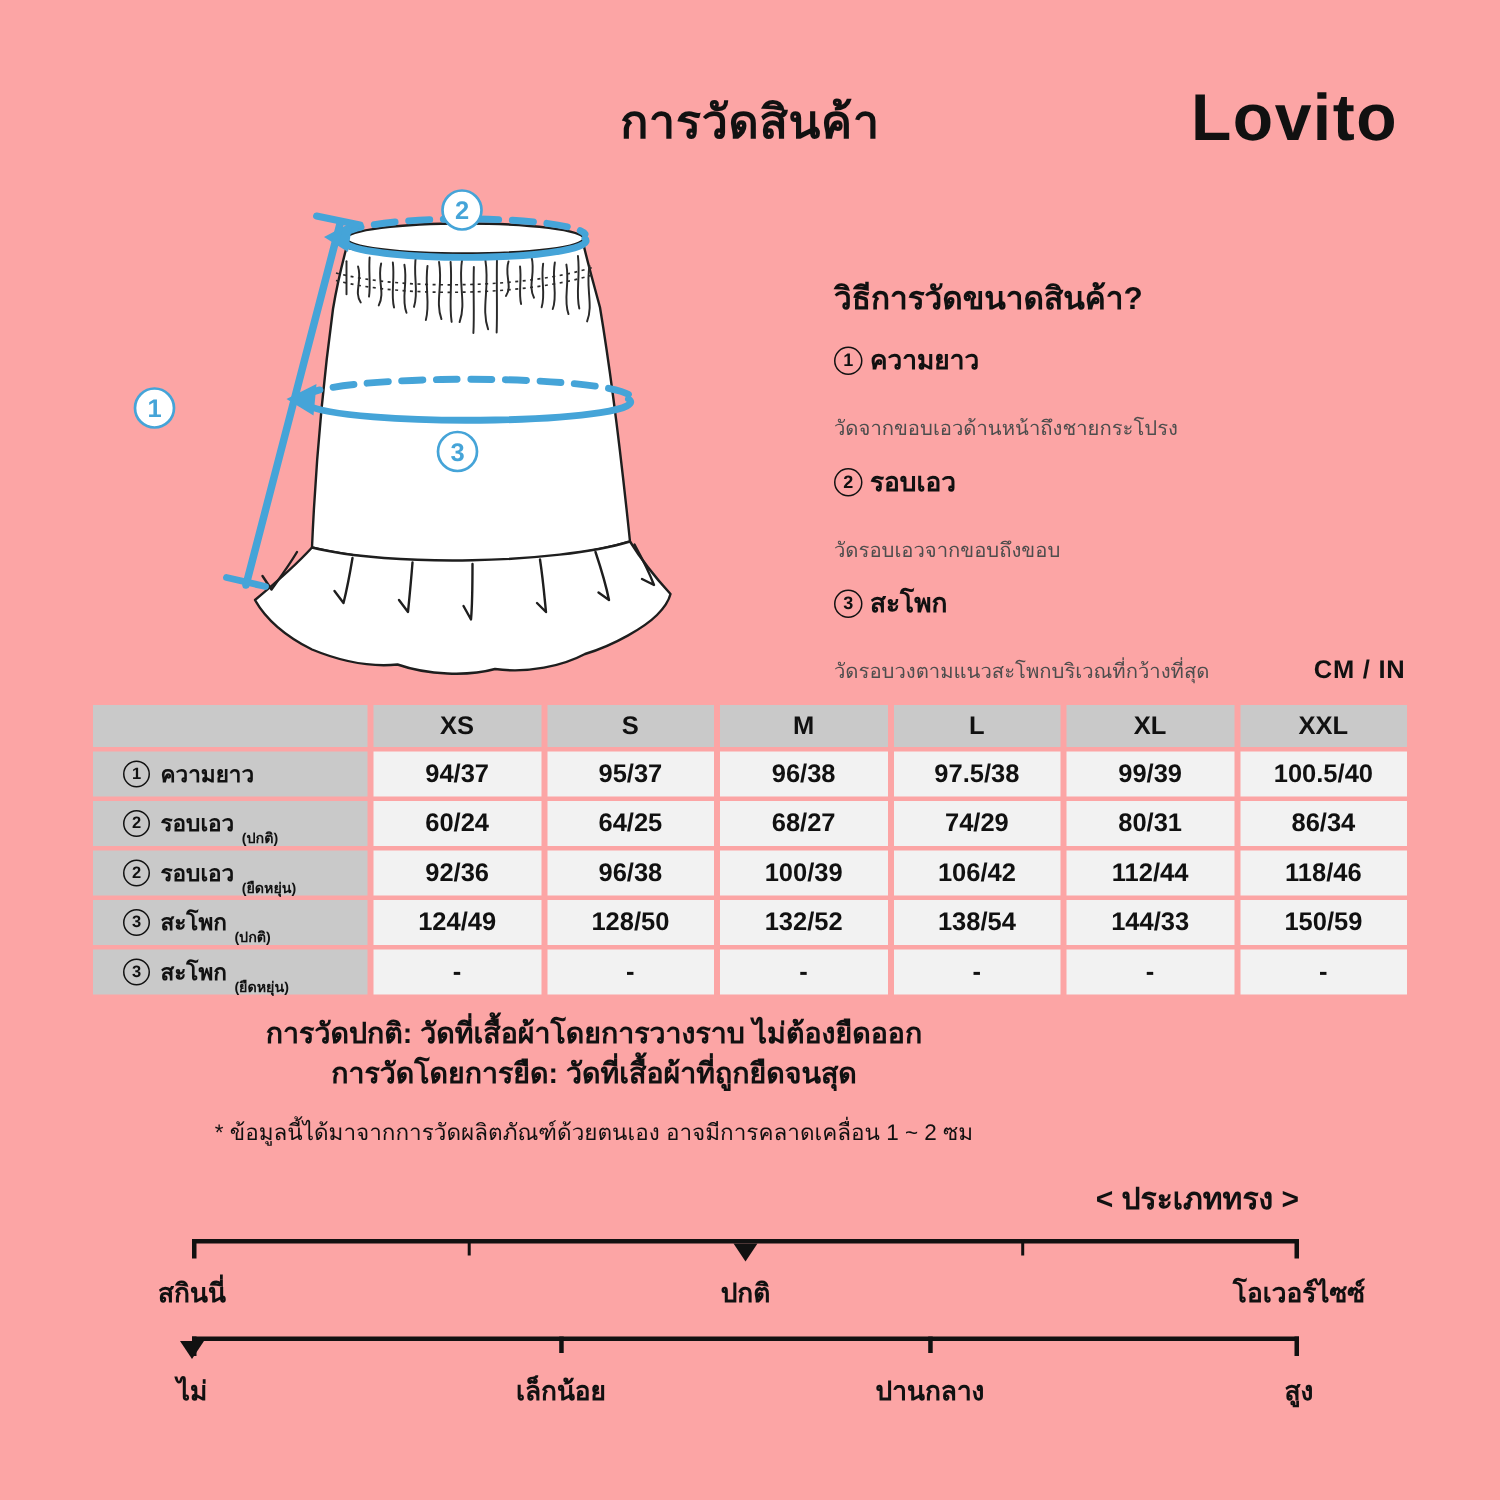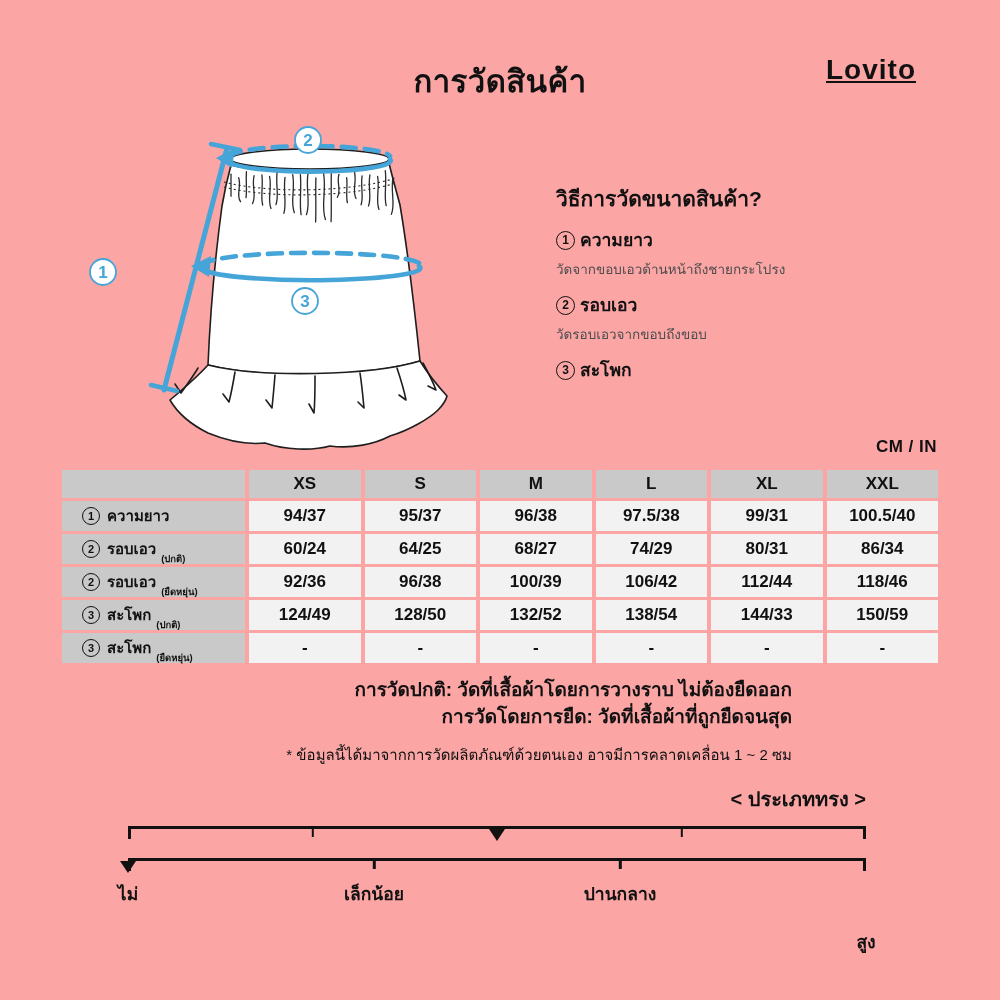--- a/index.html
+++ b/index.html
@@ -16,43 +16,43 @@
     color:var(--ink);
   }
   .page{position:relative;width:1000px;height:1000px;overflow:hidden;background:#fca5a5}
 
   
   .page-title{
     position:absolute;top:56px;left:0;width:1000px;
     text-align:center;font-size:31px;font-weight:800;letter-spacing:.5px;
   }
   .brand{
-    position:absolute;top:54px;right:84px;
-    font-size:28px;font-weight:800;letter-spacing:1px;text-decoration:underline;
+    position:absolute;top:54px;right:68px;
+    font-size:44px;font-weight:800;letter-spacing:1px;
   }
 
   
   .diagram{position:absolute;left:60px;top:118px;width:480px;height:345px}
   .diagram svg{width:100%;height:100%;display:block}
   .outline{fill:none;stroke:#1e1e1e;stroke-width:1.6;stroke-linecap:round;stroke-linejoin:round}
   .fillwhite{fill:#fff}
   .stitch{fill:none;stroke:#2a2a2a;stroke-width:1.1;stroke-dasharray:2 3}
   .blue{stroke:var(--accent);fill:none;stroke-linecap:round}
   .blue-thick{stroke-width:5}
   .blue-dash{stroke-width:4.6;stroke-dasharray:14 9}
   .blue-solid{stroke-width:4.6}
   .blue-fill{fill:var(--accent);stroke:none}
   .mcirc{fill:#fff;stroke:var(--accent);stroke-width:1.8}
   .mtext{fill:var(--accent);font-size:17px;font-weight:600;text-anchor:middle;font-family:"Liberation Sans","DejaVu Sans",sans-serif}
 
   
   .instructions{position:absolute;left:556px;top:182px;width:390px}
   .instr-heading{font-size:21px;font-weight:800;margin-bottom:6px}
   .instr-label{display:flex;align-items:center;gap:5px;font-size:17.5px;font-weight:800;margin-top:11px}
-  .instr-desc{font-family:"DejaVu Serif","Liberation Serif",serif;font-size:13.5px;color:#4d4d4d;margin-top:4px}
+  .instr-desc{font-family:"DejaVu Serif","Liberation Serif",serif;font-size:13.5px;color:#4d4d4d;margin-top:20px}
   .circ{
     display:inline-flex;align-items:center;justify-content:center;flex:none;
     width:19px;height:19px;border:1.6px solid currentColor;border-radius:50%;
     font-size:12px;font-weight:700;line-height:1;
   }
 
   
   .unit-label{position:absolute;top:437px;right:63px;font-size:17px;font-weight:800;letter-spacing:.5px}
   .size-table{
     position:absolute;left:62px;top:470px;width:876px;
@@ -63,21 +63,21 @@
   .size-table .th{background:var(--hdr-bg);height:28px;font-size:17px;font-weight:800}
   .size-table .rl{
     background:var(--hdr-bg);height:30px;font-size:15px;font-weight:800;
     justify-content:flex-start;padding-left:20px;gap:7px;
   }
   .size-table .rl .circ{width:18px;height:18px;font-size:11px}
   .size-table .rl .sub{font-size:9.5px;font-weight:800;align-self:center;margin-top:19px;margin-left:-2px}
   .size-table .td{background:var(--cell-bg);height:30px;font-size:17px;font-weight:800}
 
   
-  .notes{position:absolute;left:0;top:676px;width:792px;text-align:right}
+  .notes{position:absolute;left:0;top:676px;width:792px;text-align:center}
   .notes .nline{font-size:19px;font-weight:600;line-height:27px}
   .notes .disclaimer{font-size:15px;font-weight:500;margin-top:13px}
 
   
   .sliders{position:absolute;left:128px;top:783px;width:738px}
   .slider + .slider{margin-top:17px}
   .slider-title{text-align:right;font-size:20px;font-weight:800;margin-bottom:11px}
   .track{position:relative;height:15px}
   .track .line{position:absolute;left:0;right:0;top:0;height:2.6px;background:var(--ink)}
   .track .cap{position:absolute;top:0;width:2.6px;height:13px;background:var(--ink)}
@@ -183,20 +183,21 @@
         <div class="instr-desc">วัดจากขอบเอวด้านหน้าถึงชายกระโปรง</div>
         <div class="instr-label">
           <span class="circ">2</span>
           <span>รอบเอว</span>
         </div>
         <div class="instr-desc">วัดรอบเอวจากขอบถึงขอบ</div>
         <div class="instr-label">
           <span class="circ">3</span>
           <span>สะโพก</span>
         </div>
+        <div class="instr-desc">วัดรอบวงตามแนวสะโพกบริเวณที่กว้างที่สุด</div>
       </div>
   </div>
 
   <div class="unit-label">CM / IN</div>
 
   <div class="size-table" id="size-table">
       <div class="cell corner"></div>
       <div class="cell th">XS</div>
       <div class="cell th">S</div>
       <div class="cell th">M</div>
@@ -204,21 +205,21 @@
       <div class="cell th">XL</div>
       <div class="cell th">XXL</div>
       <div class="cell rl">
         <span class="circ">1</span>
         <span>ความยาว</span>
       </div>
       <div class="cell td">94/37</div>
       <div class="cell td">95/37</div>
       <div class="cell td">96/38</div>
       <div class="cell td">97.5/38</div>
-      <div class="cell td">99/31</div>
+      <div class="cell td">99/39</div>
       <div class="cell td">100.5/40</div>
       <div class="cell rl">
         <span class="circ">2</span>
         <span>รอบเอว</span>
         <span class="sub">(ปกติ)</span>
       </div>
       <div class="cell td">60/24</div>
       <div class="cell td">64/25</div>
       <div class="cell td">68/27</div>
       <div class="cell td">74/29</div>
@@ -269,32 +270,37 @@
       <div class="slider">
         <div class="slider-title">&lt; ประเภททรง &gt;</div>
         <div class="track">
           <div class="line"></div>
           <div class="cap left"></div>
           <div class="cap right"></div>
           <div class="tick" style="left: 25%;"></div>
           <div class="tick" style="left: 75%;"></div>
           <div class="marker" style="left: 50%;"></div>
         </div>
+        <div class="slabels">
+          <span class="slabel" style="left: 0%;">สกินนี่</span>
+          <span class="slabel" style="left: 50%;">ปกติ</span>
+          <span class="slabel" style="left: 100%;">โอเวอร์ไซซ์</span>
+        </div>
       </div>
       <div class="slider">
         <div class="track">
           <div class="line"></div>
           <div class="cap left"></div>
           <div class="cap right"></div>
           <div class="tick" style="left: 33.4%;"></div>
           <div class="tick" style="left: 66.7%;"></div>
           <div class="marker" style="left: 0%;"></div>
         </div>
         <div class="slabels">
           <span class="slabel" style="left: 0%;">ไม่</span>
           <span class="slabel" style="left: 33.3333%;">เล็กน้อย</span>
           <span class="slabel" style="left: 66.6667%;">ปานกลาง</span>
-          <span class="slabel" style="left: 100%; margin-top: 48px;">สูง</span>
+          <span class="slabel" style="left: 100%;">สูง</span>
         </div>
       </div>
     </div>
 
 </div>
 
 </body></html>

